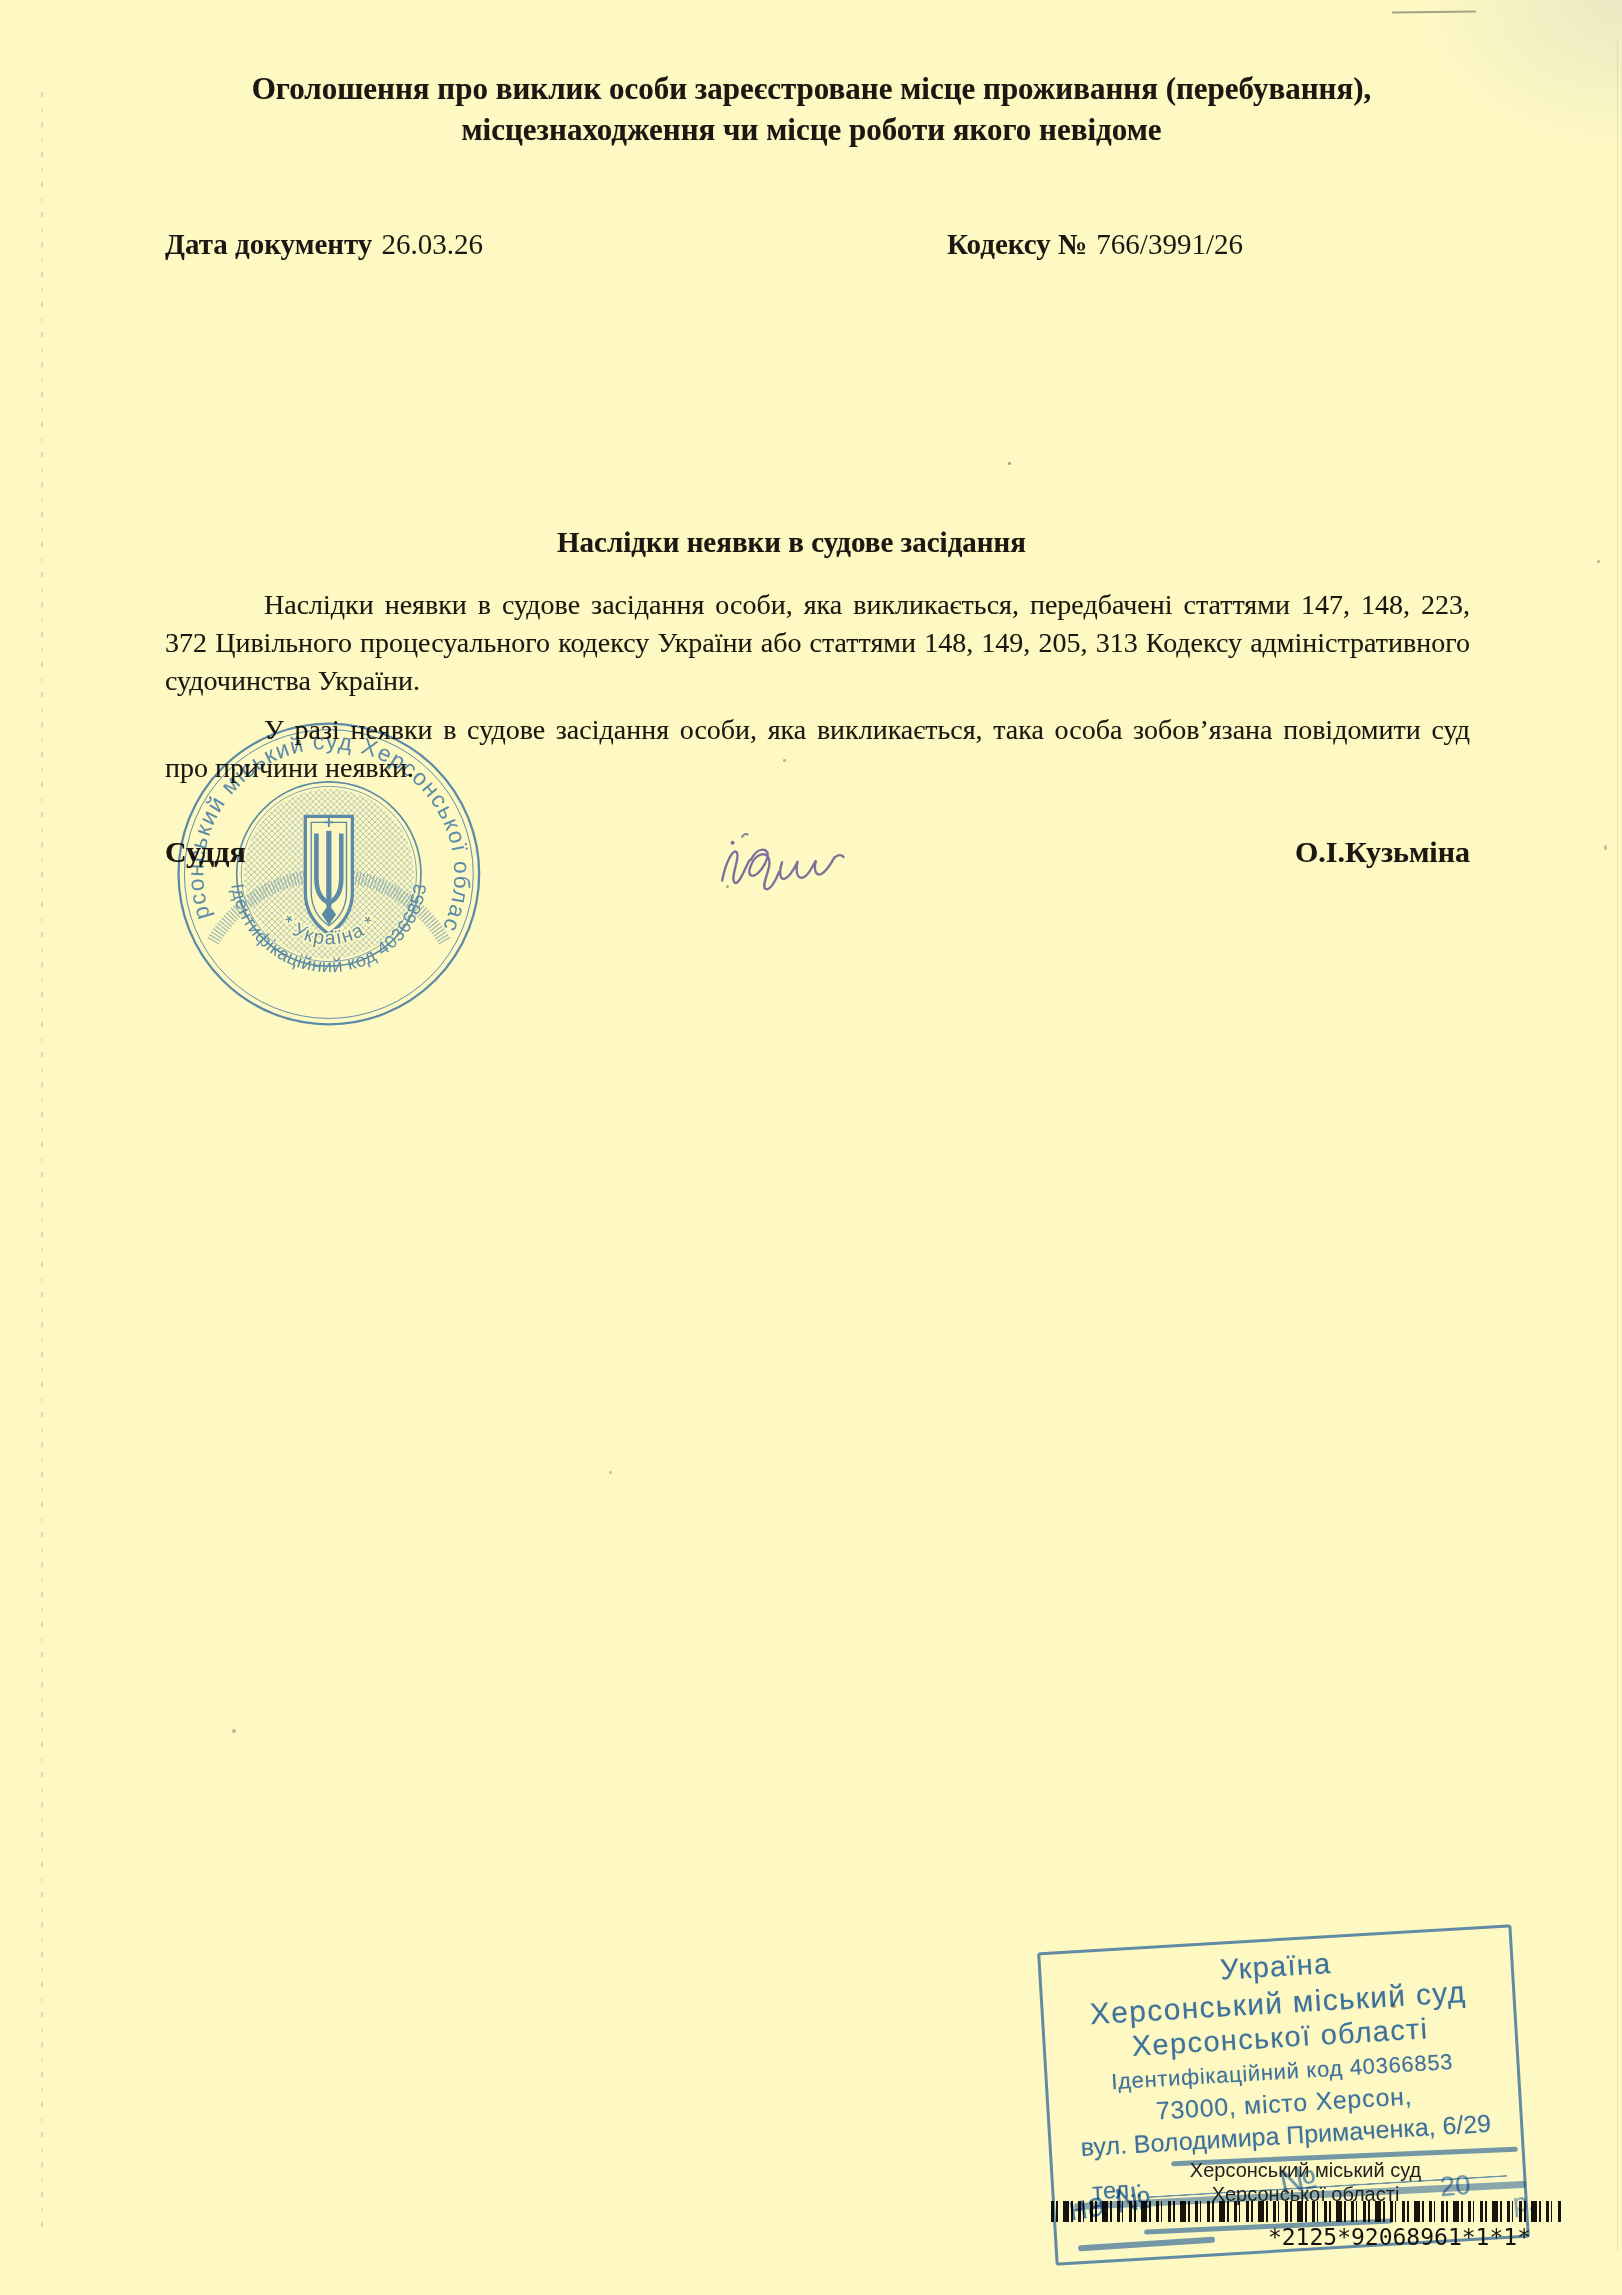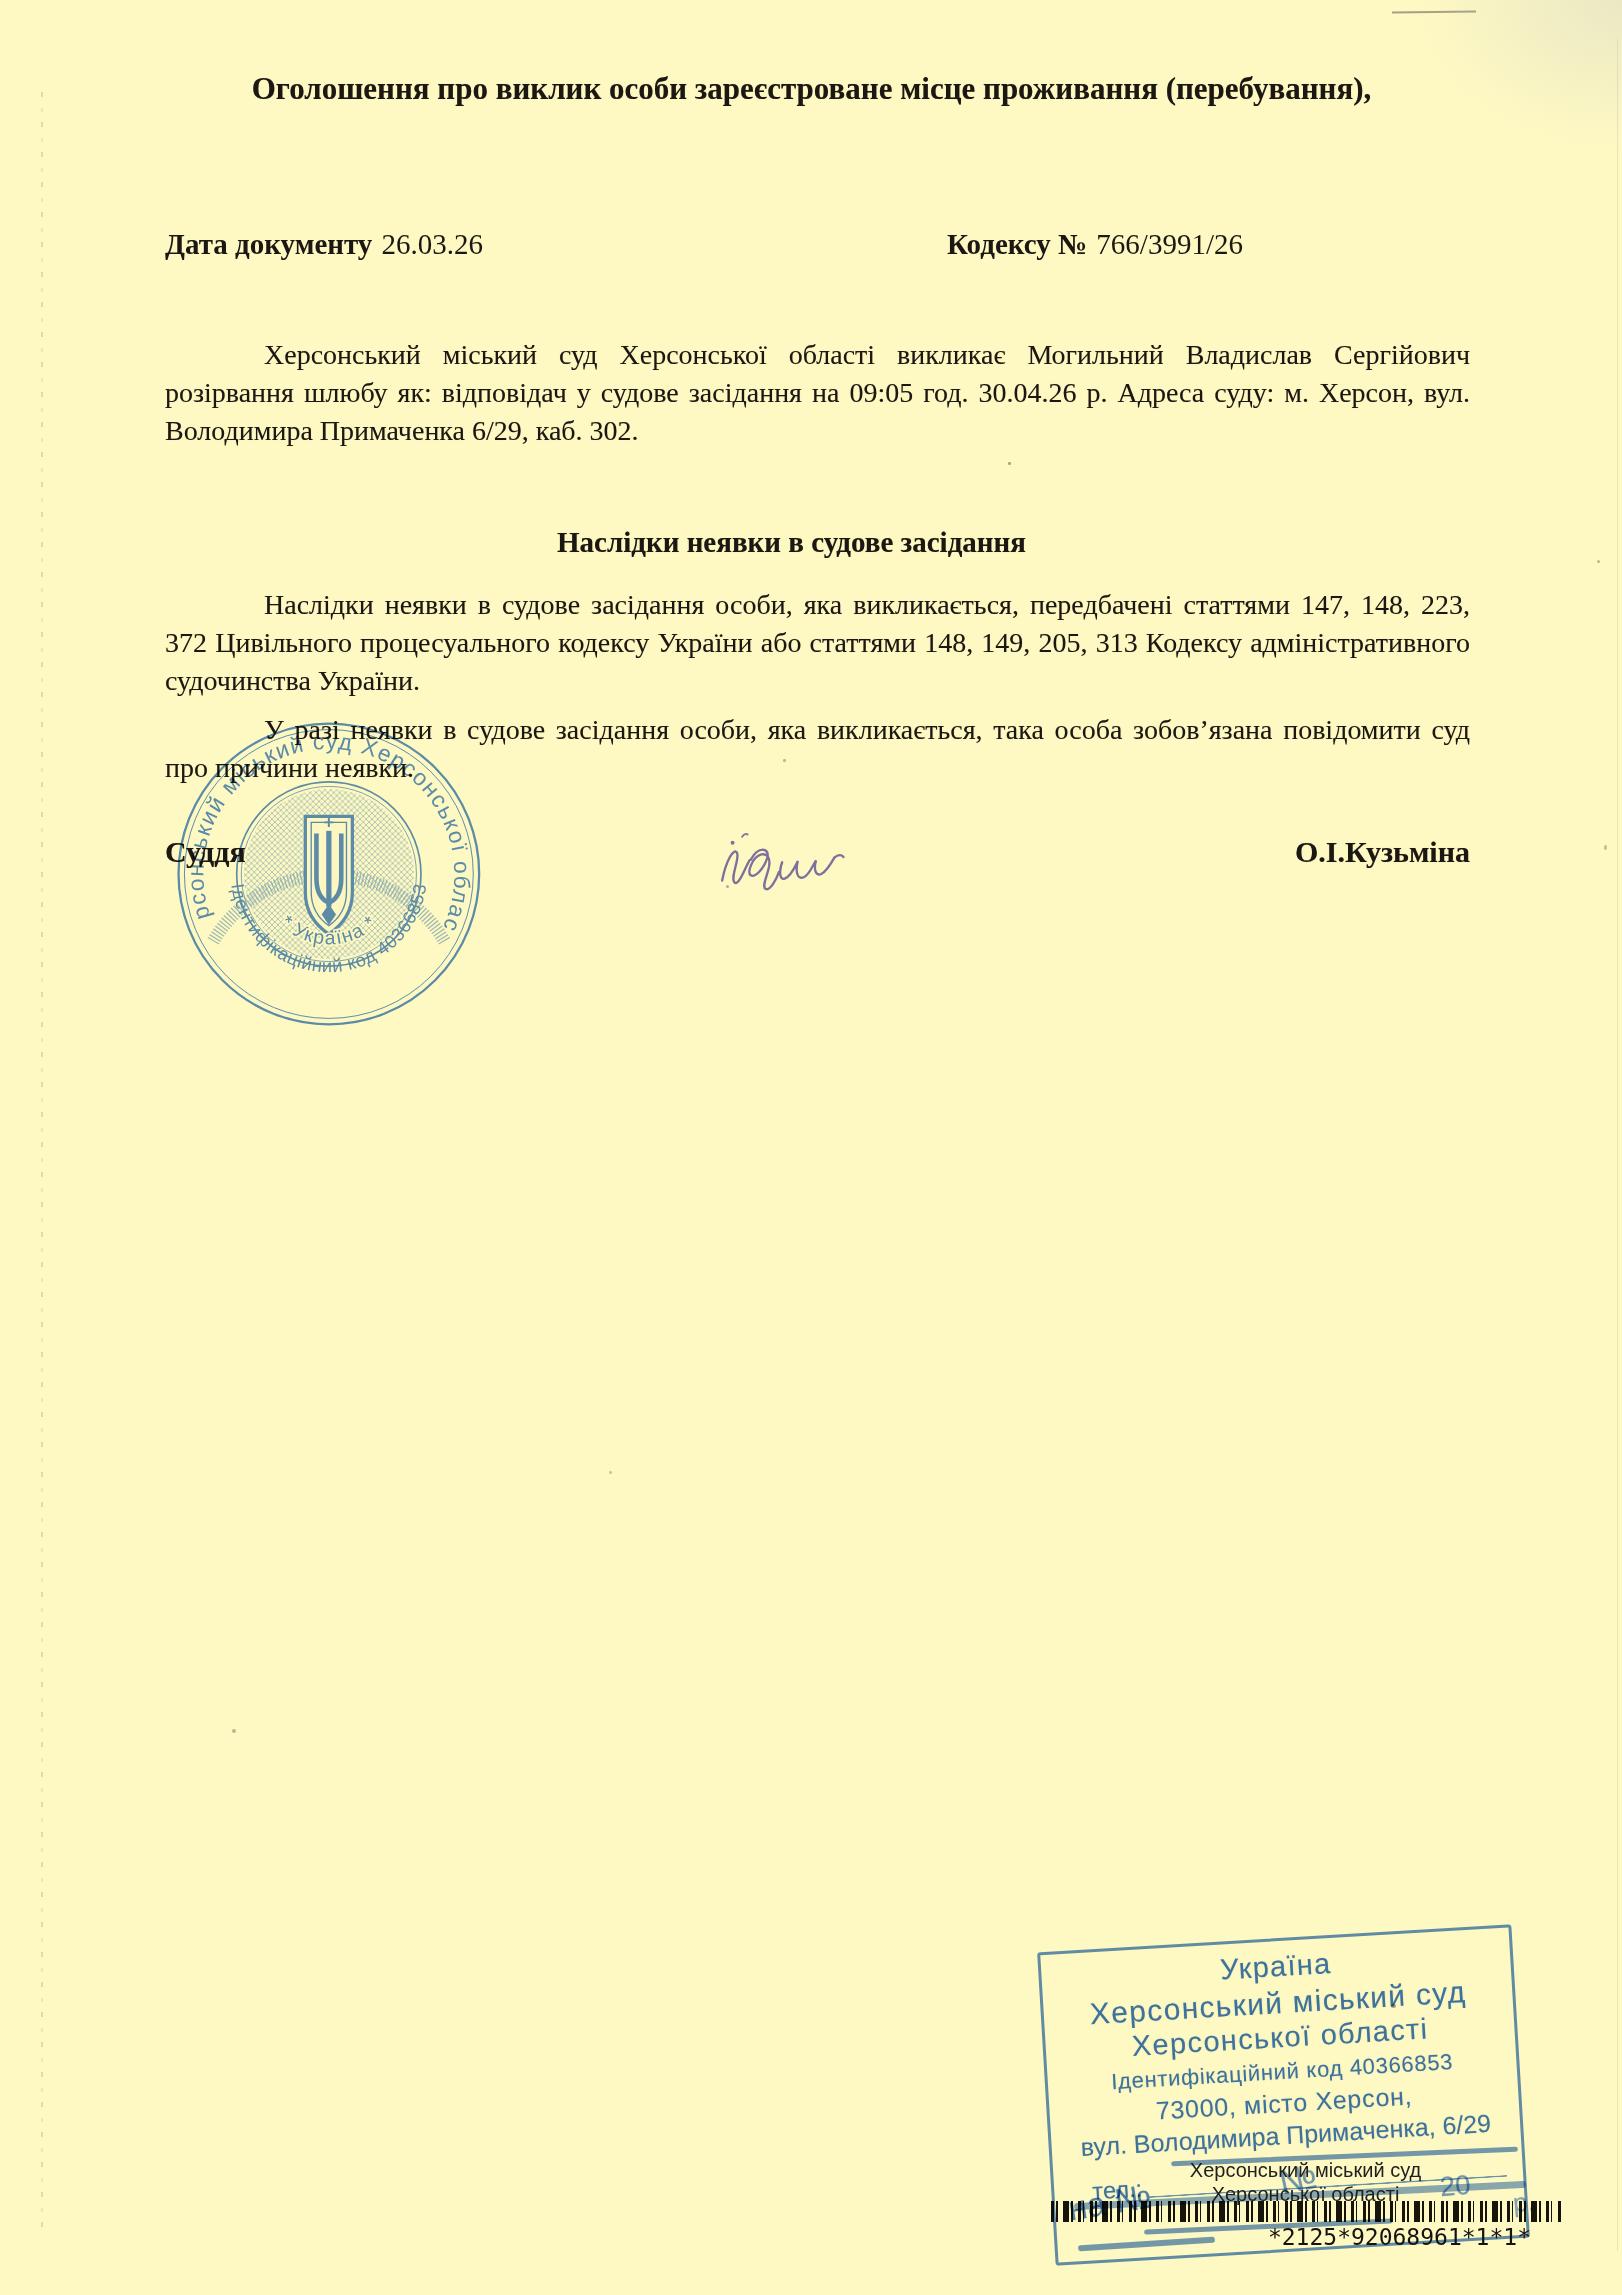--- a/index.html
+++ b/index.html
@@ -117,33 +117,33 @@
   <div class="speck" style="left:726px;top:885px;width:3.3px;height:3.3px;opacity:.45"></div>
   <div class="speck" style="left:783px;top:759px;width:2.6px;height:2.6px;opacity:.4"></div>
   <div class="speck" style="left:1597px;top:560px;width:3.3px;height:3.3px;opacity:.4"></div>
   <div class="speck" style="left:1604px;top:845px;width:2.6px;height:5.2px;opacity:.35"></div>
   <div class="speck" style="left:232px;top:1729px;width:3.9px;height:3.9px;opacity:.4"></div>
   <div class="speck" style="left:1391px;top:2004px;width:4.6px;height:3.9px;opacity:.55;background:#6b5a3a"></div>
   <div class="speck" style="left:609px;top:1471px;width:2.6px;height:2.6px;opacity:.3"></div>
 
   <div class="doc-title">
     <div>Оголошення про виклик особи зареєстроване місце проживання (перебування),</div>
+    <div>місцезнаходження чи місце роботи якого невідоме</div>
   </div>
 
   <div class="meta-row">
     <div class="meta-date">
       <span class="b">Дата документу</span><span class="val">26.03.26</span>
     </div>
     <div class="meta-case">
       <span class="b">Кодексу №</span><span class="val">766/3991/26</span>
     </div>
   </div>
 
   <div class="body-block" id="block1">
-    <p class="indent">Херсонський міський суд Херсонської області викликає Могильний Владислав Сергійович розірвання шлюбу  як: відповідач у судове засідання  на  09:05 год. 30.04.26 р. Адреса суду: м. Херсон, вул. Володимира Примаченка  6/29, каб. 302.</p>
   </div>
 
   <div class="section-heading">Наслідки неявки в судове засідання</div>
 
   <div class="body-block" id="block2">
     <p class="indent">Наслідки неявки в судове засідання особи, яка викликається, передбачені статтями 147, 148, 223, 372 Цивільного процесуального кодексу України або статтями 148, 149, 205, 313 Кодексу адміністративного судочинства України.</p>
     <p class="indent" id="para3">У разі неявки в судове засідання особи, яка викликається, така особа зобов’язана повідомити суд про причини неявки.</p>
   </div>
 
   <div class="judge-row">

